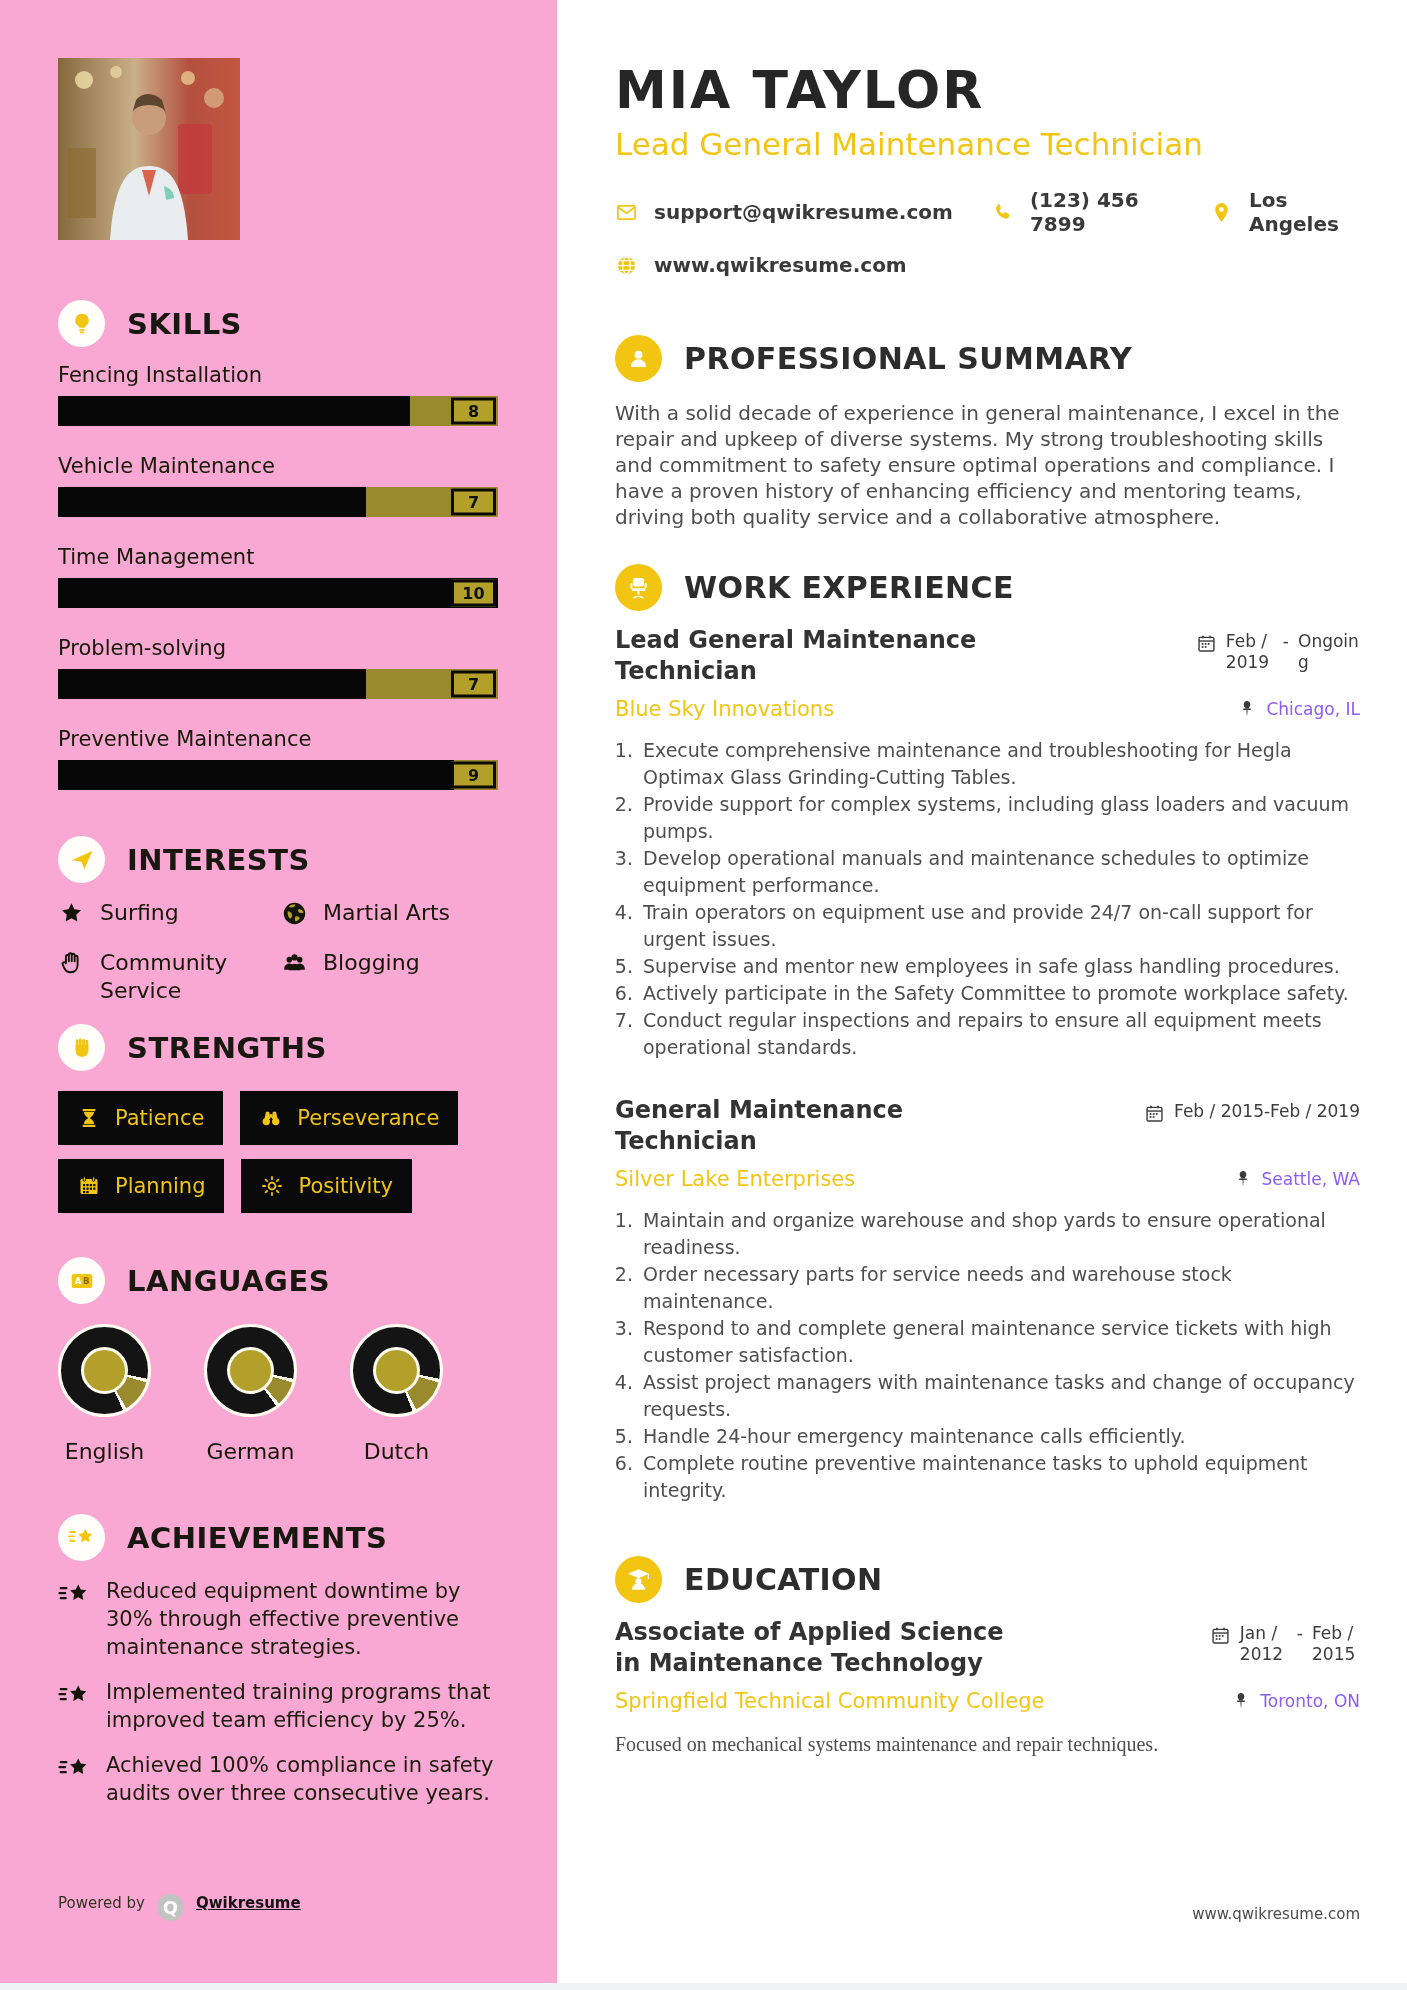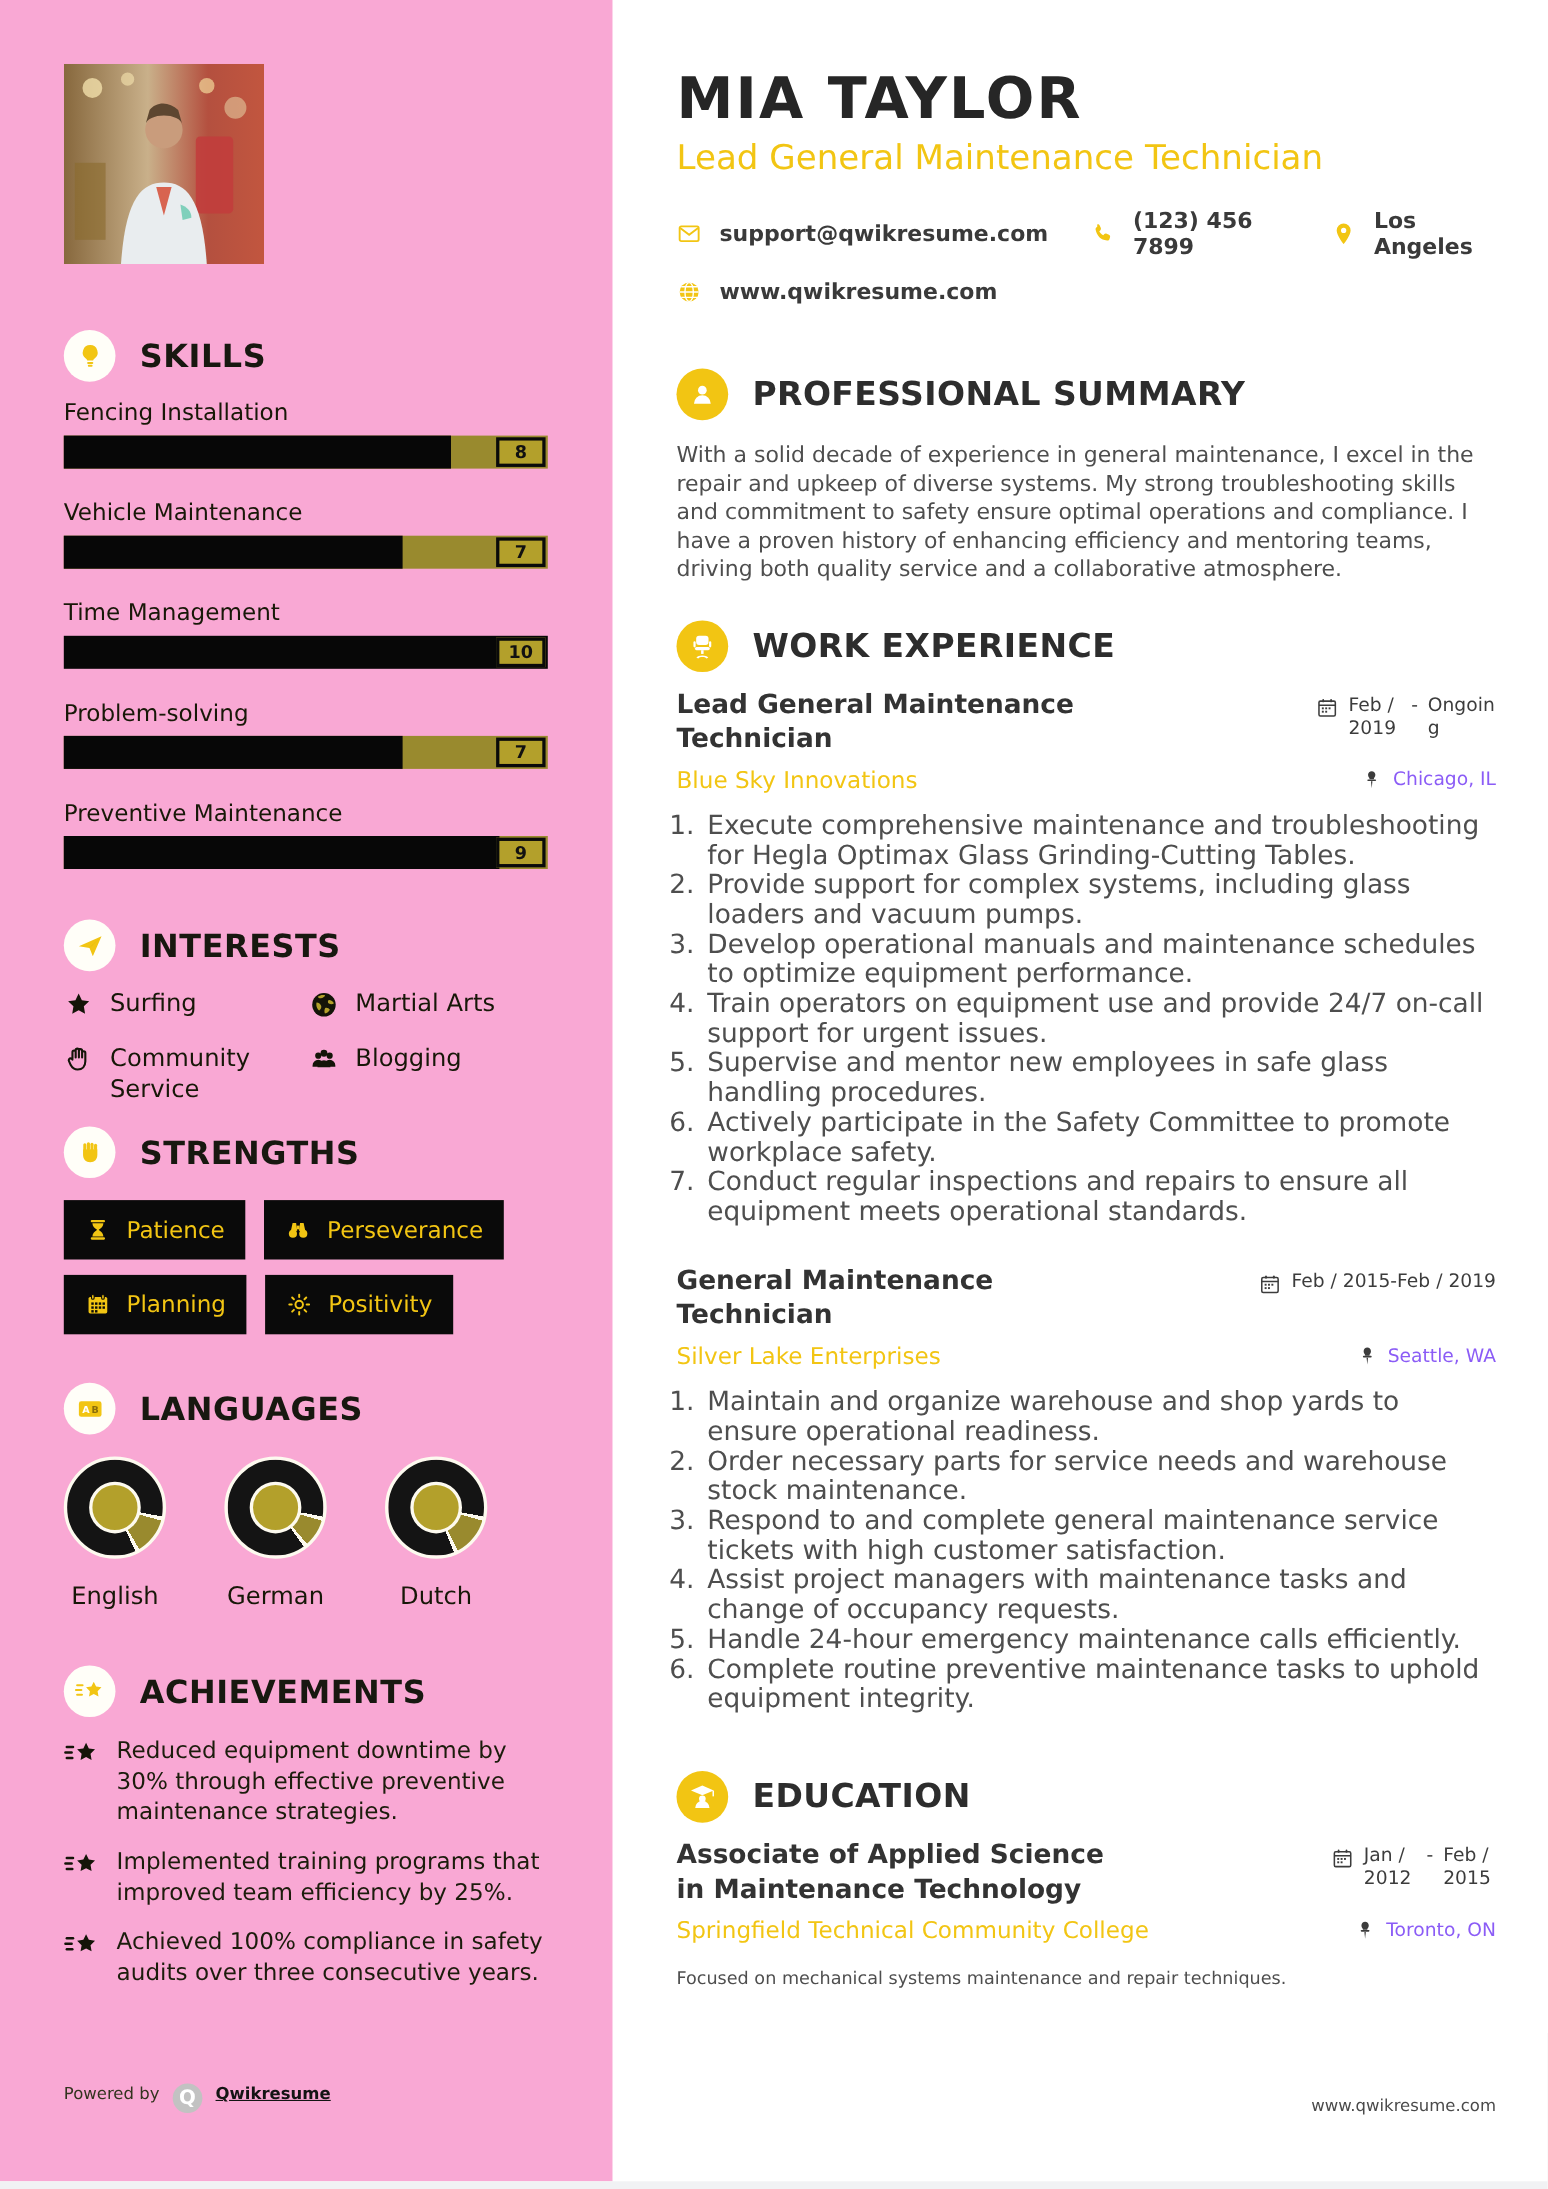--- a/index.html
+++ b/index.html
@@ -83,24 +83,24 @@
   .date-block { display:flex; gap:9px; font-size:17px; color:#3c3c3c; margin-top:6px; }
   .date-block .ig { width:21px; min-width:21px; margin-top:2px; }
   .dcol { width:48px; line-height:21px; }
   .dcol2 { width:62px; line-height:21px; word-break:break-all; }
   .ddash { line-height:21px; }
   .meta-row { display:flex; justify-content:space-between; align-items:center; margin-top:10px; }
   .company { font-size:21px; color:#f2c513; }
   .loc { display:flex; align-items:center; gap:9px; font-size:17px; color:#8b5cf6; }
   .loc .ig { width:20px; min-width:20px; }
   .bullets { margin-top:16px; padding-left:24px; }
-  .bullets li { font-size:24px; line-height:27px; color:#4e4e4e; padding-left:4px; }
+  .bullets li { font-size:19px; line-height:27px; color:#4e4e4e; padding-left:4px; }
 
   .sec-education { margin-top:52px; }
-  .edu-note { margin-top:18px; font-size:16px; line-height:27px; color:#4e4e4e; width:720px; }
+  .edu-note { margin-top:18px; font-size:20px; line-height:27px; color:#4e4e4e; width:720px;font-family:Liberation Serif, serif; }
 
   .main-footer { position:absolute; right:47px; top:1905px; font-size:15px; color:#4a4a4a; }
 
   .page-bottom { position:absolute; left:0; bottom:0; width:100%; height:7px; background:#f1f2f4; }
   .ig svg, .circle-white svg, .circle-yellow svg { display:block; }
 </style>
 </head>
 <body>
 
 <div class="page">

